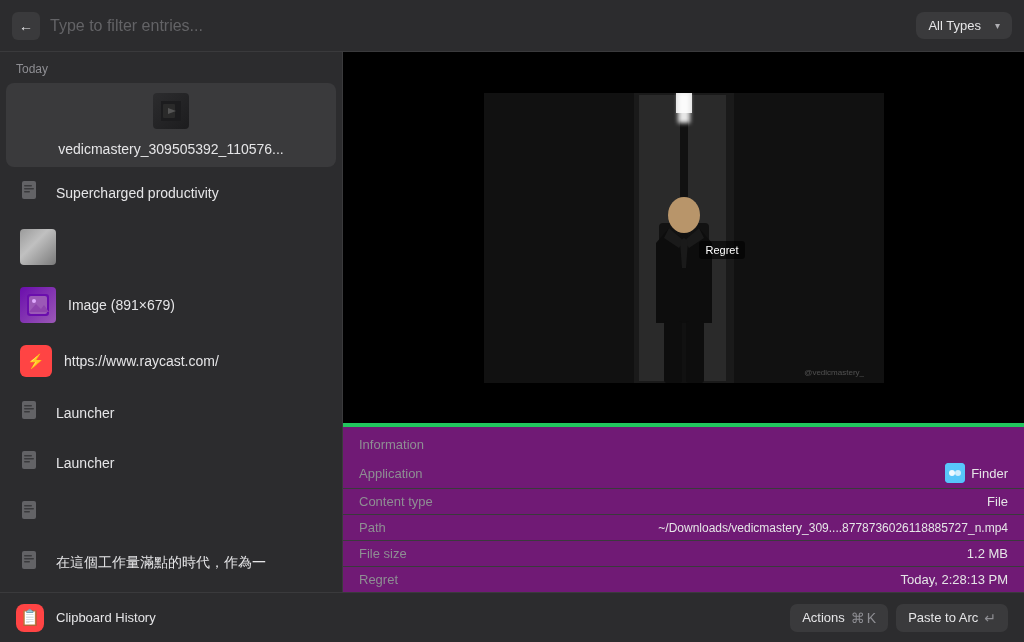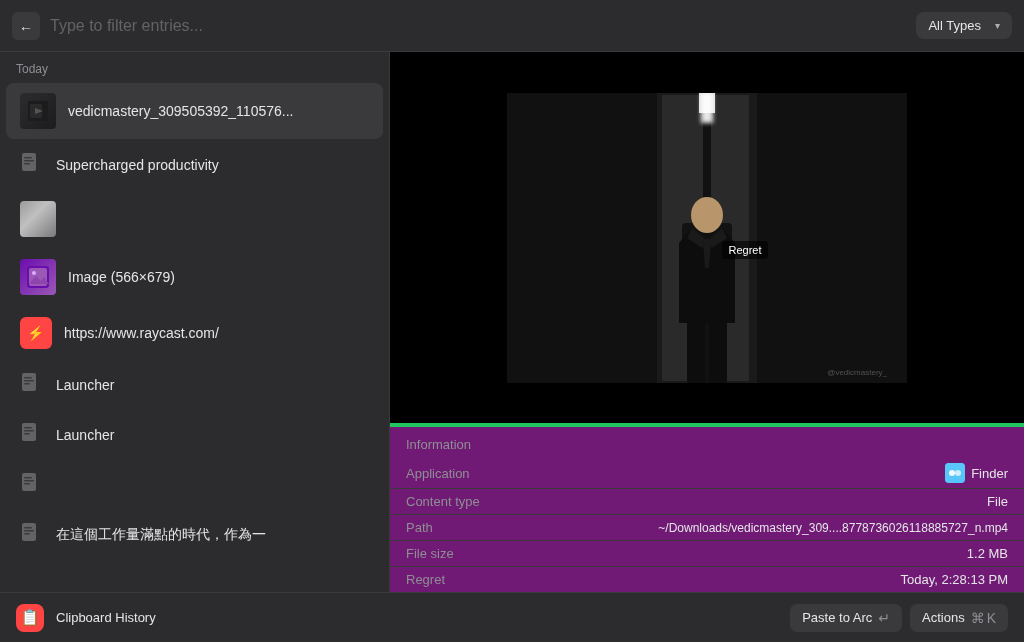--- a/index.html
+++ b/index.html
@@ -77,21 +77,21 @@
 
     
     .main-content {
       display: flex;
       flex: 1;
       overflow: hidden;
     }
 
     
     .sidebar {
-      width: 390px;
+      width: 343px;
       background: #2c2c2e;
       display: flex;
       flex-direction: column;
       overflow-y: auto;
       flex-shrink: 0;
       border-right: 1px solid #3a3a3c;
     }
 
     .sidebar-section-label {
       padding: 10px 16px 6px;
@@ -106,20 +106,21 @@
       align-items: center;
       padding: 10px 14px;
       gap: 12px;
       cursor: pointer;
       border-radius: 8px;
       margin: 1px 6px;
     }
 
     .sidebar-item.active {
       background: #3a3a3c;
+      flex-direction: column;
     }
 
     .sidebar-item-icon {
       width: 32px;
       height: 32px;
       flex-shrink: 0;
       display: flex;
       align-items: center;
       justify-content: center;
       border-radius: 6px;
@@ -410,21 +411,21 @@
 
     <div class="sidebar-item">
       <div class="sidebar-item-icon image-thumb-2">
         <svg width="22" height="22" viewBox="0 0 22 22">
           <rect width="22" height="22" fill="#6a0dad" rx="3"></rect>
           <rect x="2" y="2" width="18" height="18" rx="2" fill="#9b59b6"></rect>
           <circle cx="7" cy="7" r="2" fill="#e0aaff"></circle>
           <polygon points="2,18 9,10 14,15 17,11 22,18" fill="#8e44ad"></polygon>
         </svg>
       </div>
-      <span class="sidebar-item-text">Image (566×679)</span>
+      <span class="sidebar-item-text">Image (891×679)</span>
     </div>
 
     <div class="sidebar-item">
       <div class="raycast-icon">
         <span class="raycast-icon-inner">⚡</span>
       </div>
       <span class="sidebar-item-text">https://www.raycast.com/</span>
     </div>
 
     <div class="sidebar-item">
@@ -567,26 +568,26 @@
   </div>
 </div>
 
 <div class="footer">
   <div class="footer-app-icon">
     <span>📋</span>
   </div>
   <span class="footer-title">Clipboard History</span>
   <div class="footer-actions">
     <button class="footer-btn">
-      <span>Paste to Arc</span>
-      <span class="kbd">
-        <span class="kbd-symbol">↵</span>
-      </span>
-    </button>
-    <button class="footer-btn">
       <span>Actions</span>
       <span class="kbd">
         <span class="kbd-symbol">⌘</span>
         <span class="kbd-symbol">K</span>
       </span>
     </button>
+    <button class="footer-btn">
+      <span>Paste to Arc</span>
+      <span class="kbd">
+        <span class="kbd-symbol">↵</span>
+      </span>
+    </button>
   </div>
 </div>
 
 </body></html>

